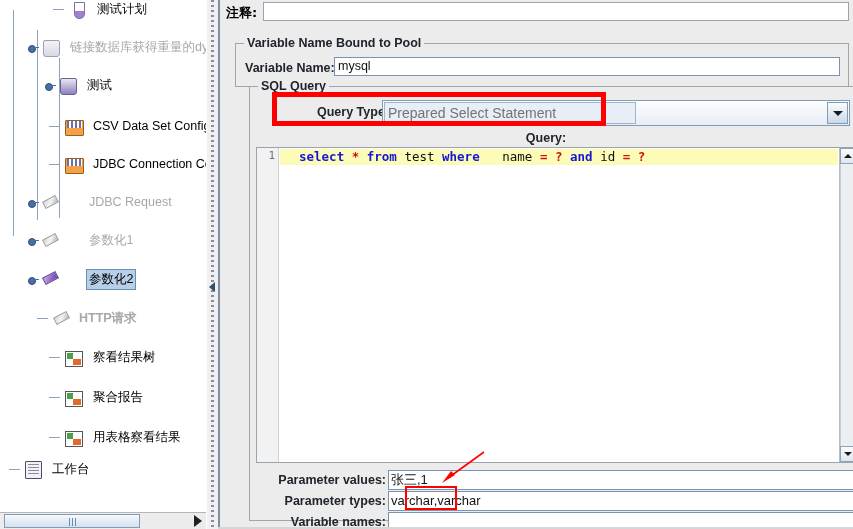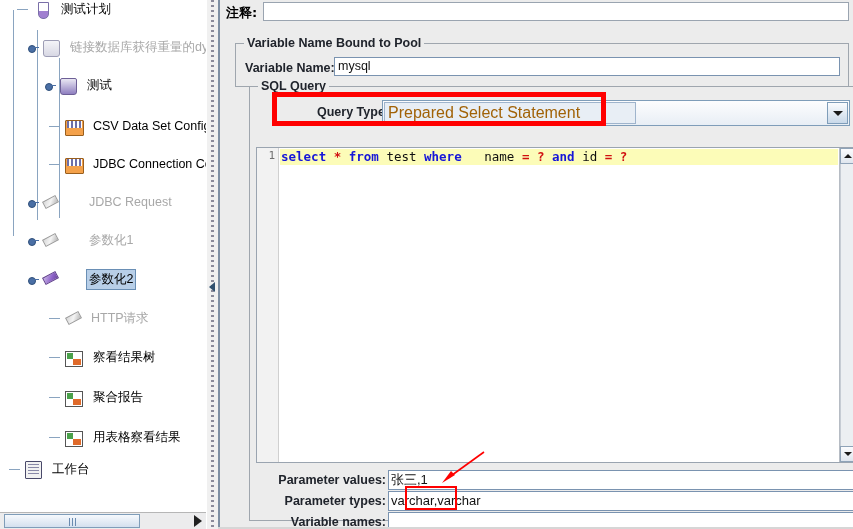--- a/index.html
+++ b/index.html
@@ -300,24 +300,24 @@
     background: linear-gradient(180deg,#fdfdfe 0%, #e8eef5 100%);
     border: 1px solid #7f9db9;
     box-sizing: border-box;
   }
   #qtype-value {
     position: absolute; left: 1px; top: 1px;
     width: 252px; height: 22px;
     background: #e8eef5;
     border: 1px solid #9fb4cc;
     box-sizing: border-box;
-    font-size: 16px;
+    font-size: 14px;
     line-height: 20px;
     padding-left: 3px;
-    color: #a16207;
+    color: #737373;
     white-space: nowrap;
   }
   #qtype-arrow-btn {
     position: absolute; right: 1px; top: 1px;
     width: 21px; height: 22px;
     background: linear-gradient(180deg,#fbfcfe 0%, #c9d9e9 100%);
     border: 1px solid #7f9db9;
     box-sizing: border-box;
   }
   #qtype-arrow-btn .tri {
@@ -362,21 +362,21 @@
   }
   #code-line {
     position: absolute;
     left: 23px; top: 1px;
     right: 17px; height: 16px;
     background: #fcfcb8;
     font-family: "DejaVu Sans Mono", monospace;
     font-size: 12.5px;
     line-height: 16px;
     white-space: pre;
-    padding-left: 1px;
+    padding-left: 19px;
     box-sizing: border-box;
   }
   .kw { color: #1616d8; font-weight: bold; }
   .op { color: #d01010; font-weight: bold; }
   .id { color: #101010; }
   
   #q-vscroll {
     position: absolute; right: 0; top: 0;
     width: 16px; height: 100%;
     background: #eceff2;
@@ -464,21 +464,21 @@
 <body>
 
 <div id="root">
 
   <div id="tree-panel">
 
     <div class="vline" style="left:13px; top:10px; height:226px;"></div>
     <div class="vline" style="left:37px; top:30px; height:190px;"></div>
     <div class="vline" style="left:59px; top:58px; height:160px;"></div>
 
-    <div class="tree-row" style="top:0px; padding-left:16px;">
+    <div class="tree-row" style="top:0px; padding-left:16px;margin-left:36px;">
       <span class="handle leaf"><span class="dash"></span></span>
       <span class="ico ic-flask"></span>
       <span class="tree-label">测试计划</span>
     </div>
 
     <div class="tree-row" style="top:19px; padding-left:26px;">
       <span class="handle"><span class="knob"></span><span class="stem"></span></span>
       <span class="ico ic-jar"></span>
       <span class="tree-label disabled">链接数据库获得重量的dynamic</span>
     </div>
@@ -515,21 +515,21 @@
       <span class="tree-label disabled">参数化1</span>
     </div>
 
     <div class="tree-row" style="top:136px; padding-left:26px;">
       <span class="handle"><span class="knob"></span><span class="stem"></span></span>
       <span class="ico" style="margin-left:18px"></span>
       <span class="ico ic-pen on" style="position:absolute;left:42px;top:1px"></span>
       <span class="tree-label selected">参数化2</span>
     </div>
 
-    <div class="tree-row" style="top:157px; padding-left:48px;">
+    <div class="tree-row" style="top:157px; padding-left:36px;font-weight:bold;">
       <span class="handle leaf"><span class="dash"></span></span>
       <span class="ico ic-pen"></span>
       <span class="tree-label disabled">HTTP请求</span>
     </div>
 
     <div class="tree-row" style="top:177px; padding-left:48px;">
       <span class="handle leaf"><span class="dash"></span></span>
       <span class="ico ic-result"></span>
       <span class="tree-label">察看结果树</span>
     </div>
@@ -582,20 +582,21 @@
       <div class="group-title">SQL Query</div>
 
       <div id="qtype-label">Query Type:</div>
       <div id="qtype-combo">
         <div id="qtype-value">Prepared Select Statement</div>
         <div id="qtype-arrow-btn">
           <span class="tri"></span>
         </div>
       </div>
 
+      <div id="query-label">Query:</div>
 
       <div id="query-area">
         <div id="gutter">
           <div class="ln">1</div>
         </div>
         <div id="code-line"><span class="kw">select</span><span class="id"> </span><span class="op">*</span><span class="id"> </span><span class="kw">from</span><span class="id"> </span><span class="id">test</span><span class="id"> </span><span class="kw">where</span><span class="id">   </span><span class="id">name</span><span class="id"> </span><span class="op">=</span><span class="id"> </span><span class="op">?</span><span class="id"> </span><span class="kw">and</span><span class="id"> </span><span class="id">id</span><span class="id"> </span><span class="op">=</span><span class="id"> </span><span class="op">?</span></div>
         <div id="q-vscroll">
           <div class="sb-btn up">
             <span class="tri-up"></span>
           </div>

